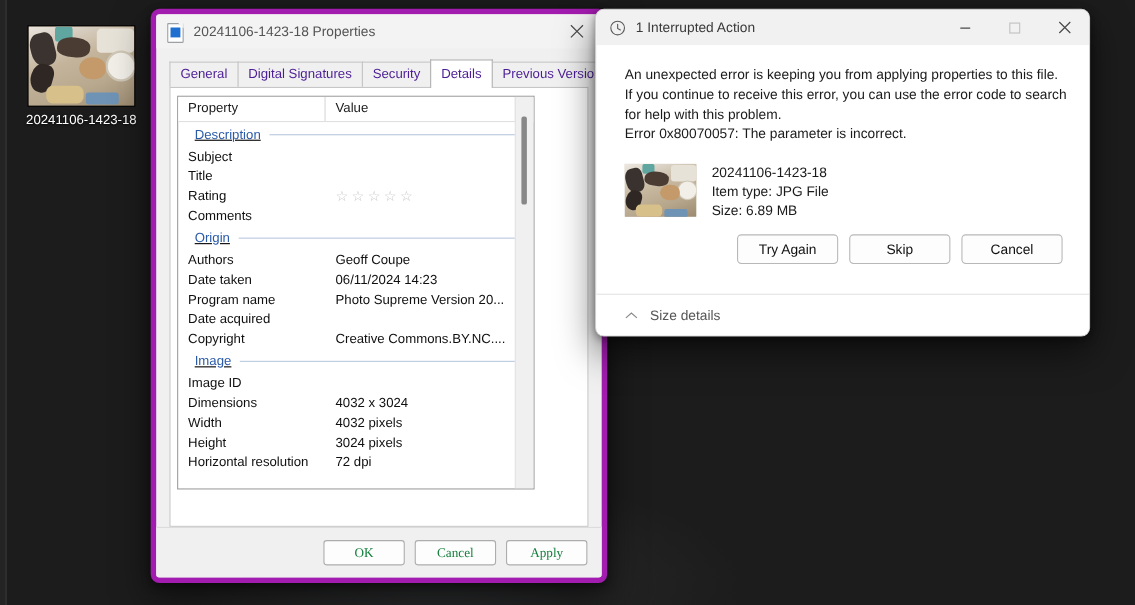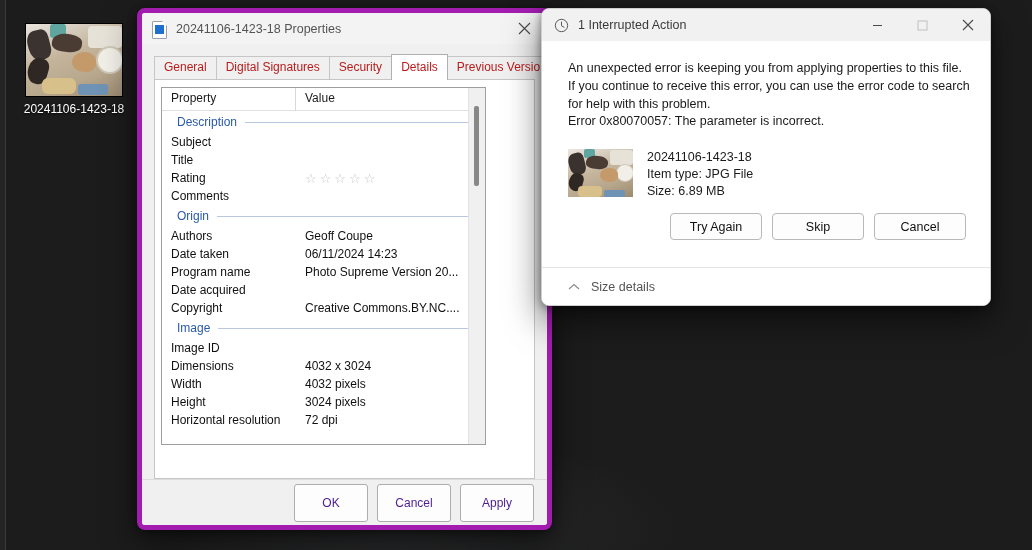--- a/index.html
+++ b/index.html
@@ -127,21 +127,21 @@
   #prop-tabstrip {
     position: relative;
     height: 24px;
     margin: 11px 0 0 0;
     padding-left: 12px;
     display: flex;
     align-items: flex-end;
   }
   .tab {
     font-size: 12px;
-    color: #b91c1c;
+    color: #4c1d95;
     padding: 3px 9px 4px 9px;
     border: 1px solid #c6c6c6;
     border-bottom: none;
     background: #f0f0f0;
     margin-right: -1px;
     position: relative;
     line-height: 15px;
     white-space: nowrap;
   }
   .tab.active {
@@ -216,20 +216,21 @@
     box-sizing: border-box;
     white-space: nowrap;
     overflow: hidden;
   }
   .group {
     display: flex;
     align-items: center;
     height: 22px;
     padding-left: 15px;
     padding-right: 10px;
+    text-decoration: underline;
   }
   .group .g-label {
     font-size: 12px;
     color: #2a5aa8;
     white-space: nowrap;
   }
   .group .g-rule {
     flex: 1;
     height: 1px;
     background: #b9c8de;
@@ -265,30 +266,31 @@
     border-top: 1px solid #dcdcdc;
     display: flex;
     justify-content: flex-end;
     align-items: center;
     padding-right: 13px;
     box-sizing: border-box;
     gap: 9px;
   }
   .winbtn {
     min-width: 74px;
-    height: 38px;
+    height: 23px;
     background: #fdfdfd;
     border: 1px solid #adadad;
     border-radius: 3px;
     font-size: 12px;
-    color: #4c1d95;
+    color: #15803d;
     display: flex; align-items: center; justify-content: center;
     cursor: default;
     padding: 0 10px;
     box-sizing: border-box;
+    font-family: Liberation Serif, serif;
   }
 
   
   #error-dialog {
     position: absolute; left: 541px; top: 8px;
     width: 448px; height: 296px;
     background: #ffffff;
     border: 1px solid #cfcfcf;
     border-radius: 8px;
     box-shadow: 0 14px 34px rgba(0,0,0,0.55), 0 2px 8px rgba(0,0,0,0.4);

